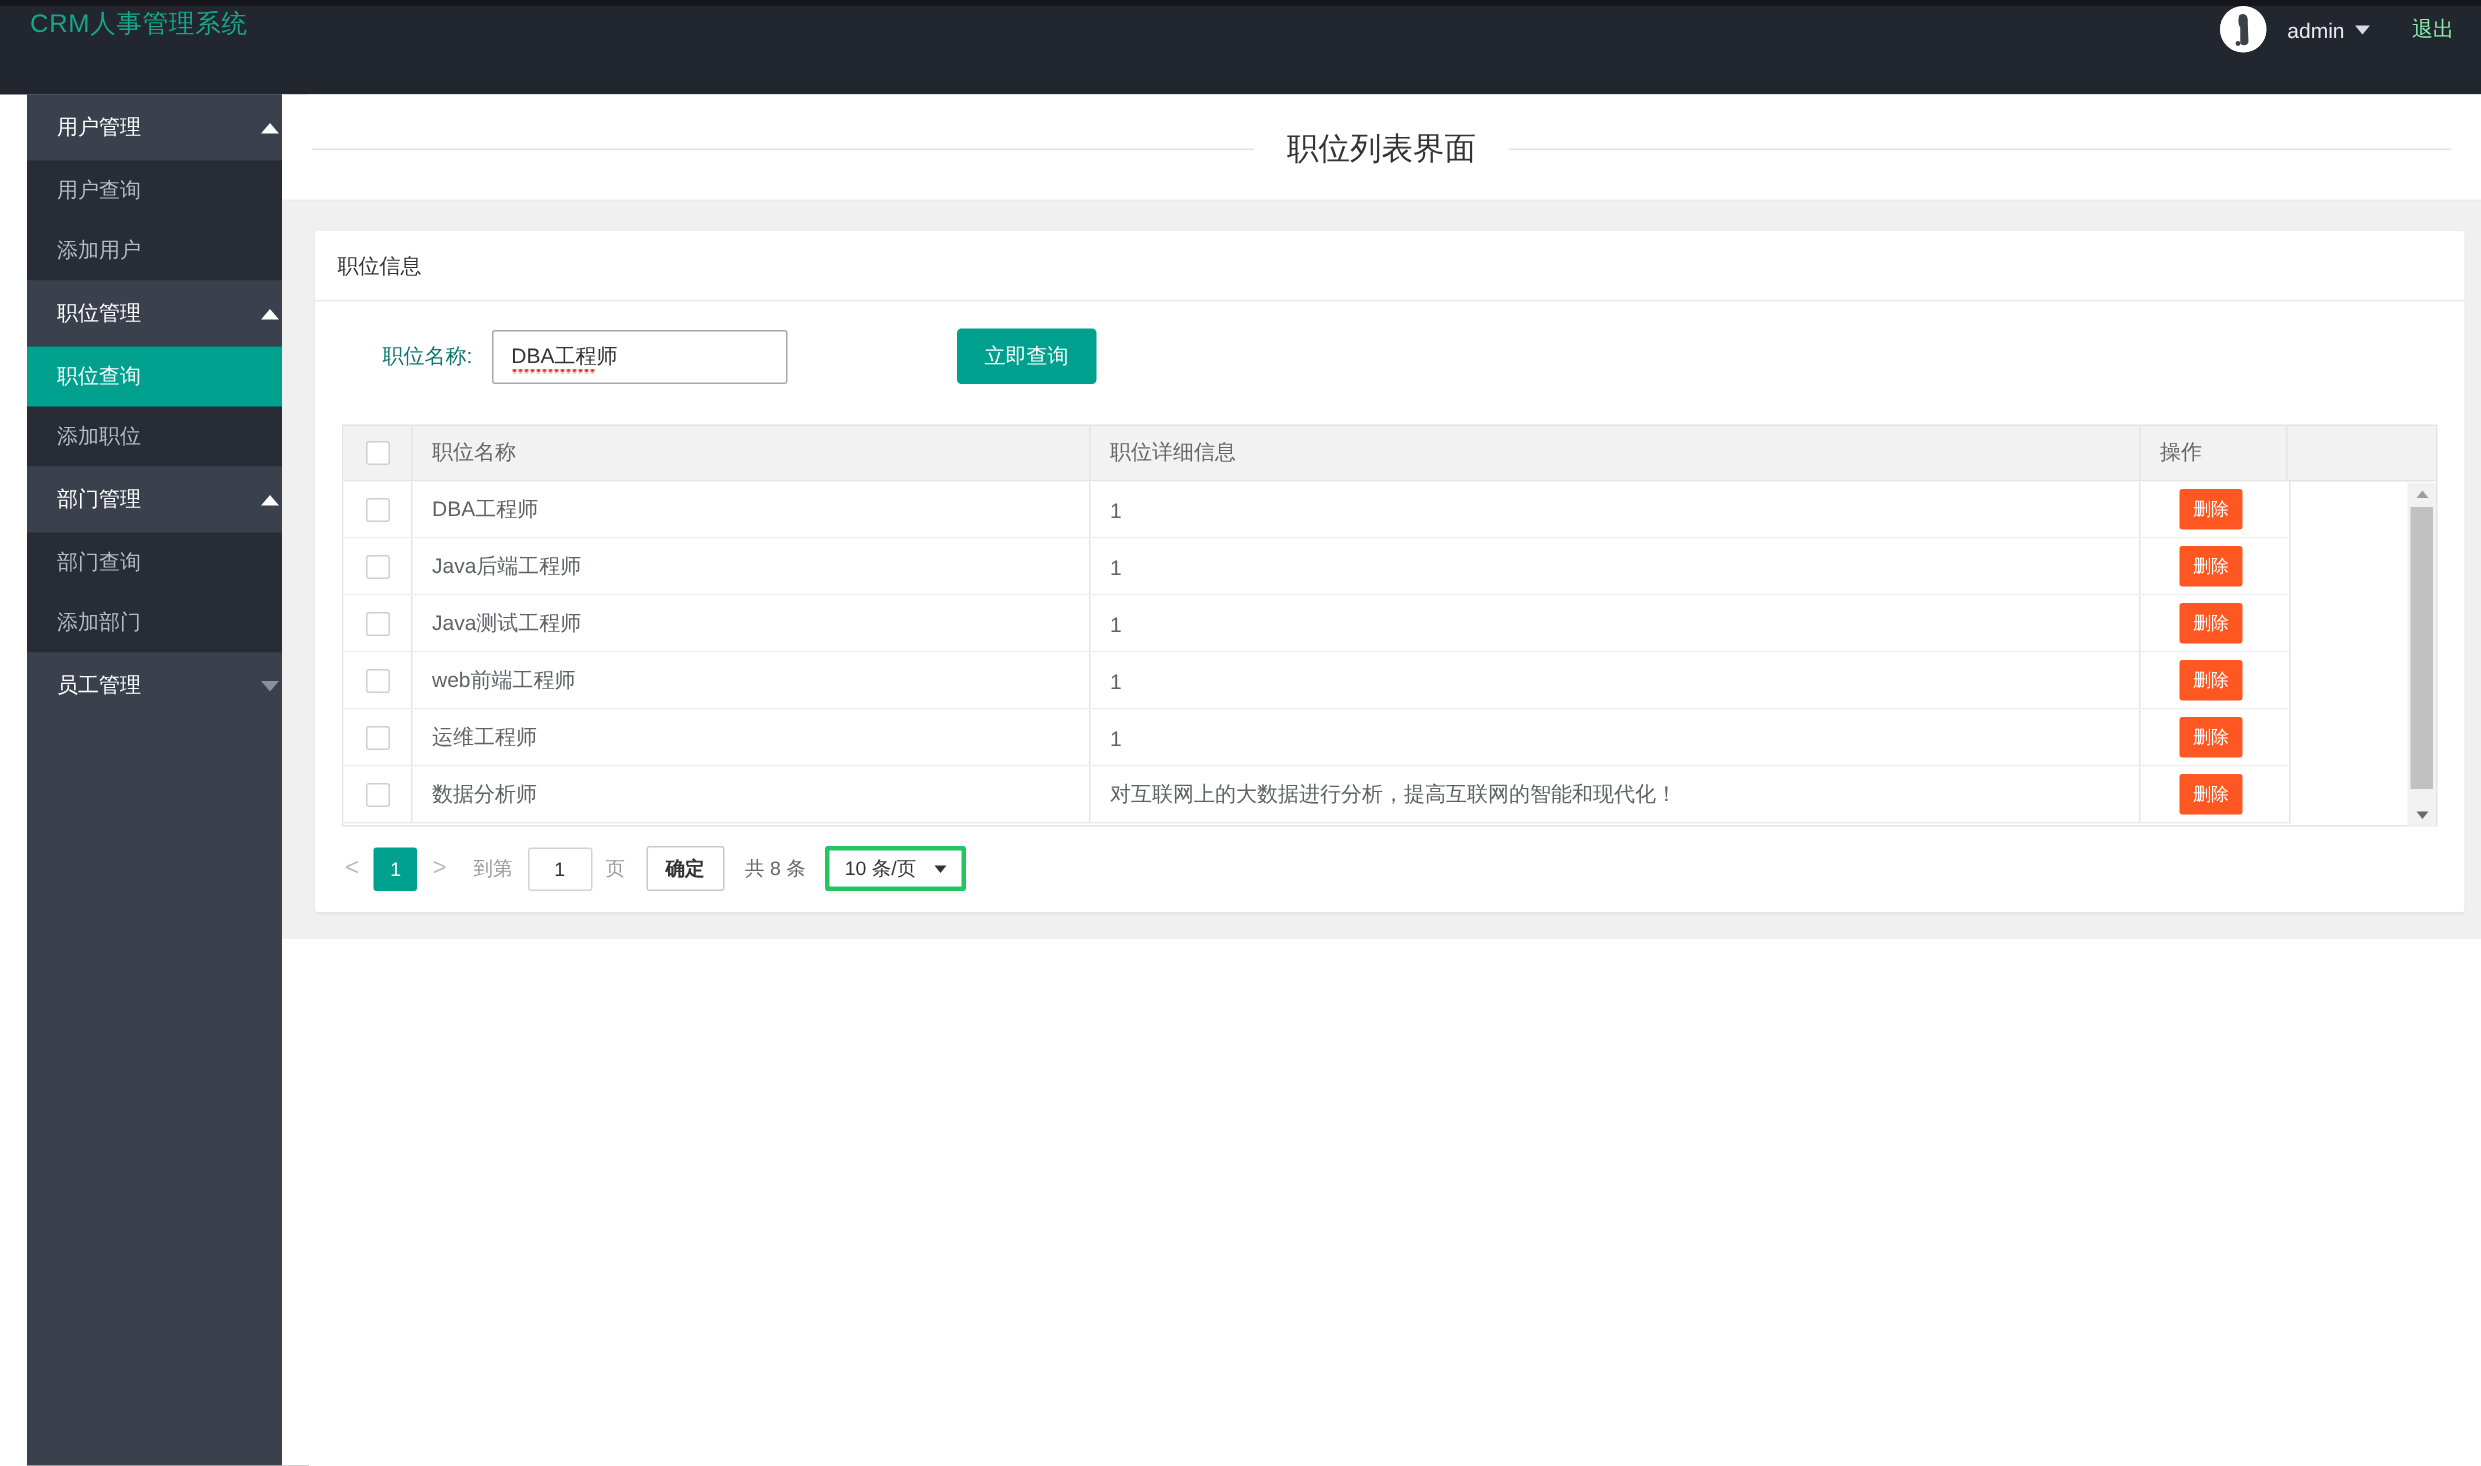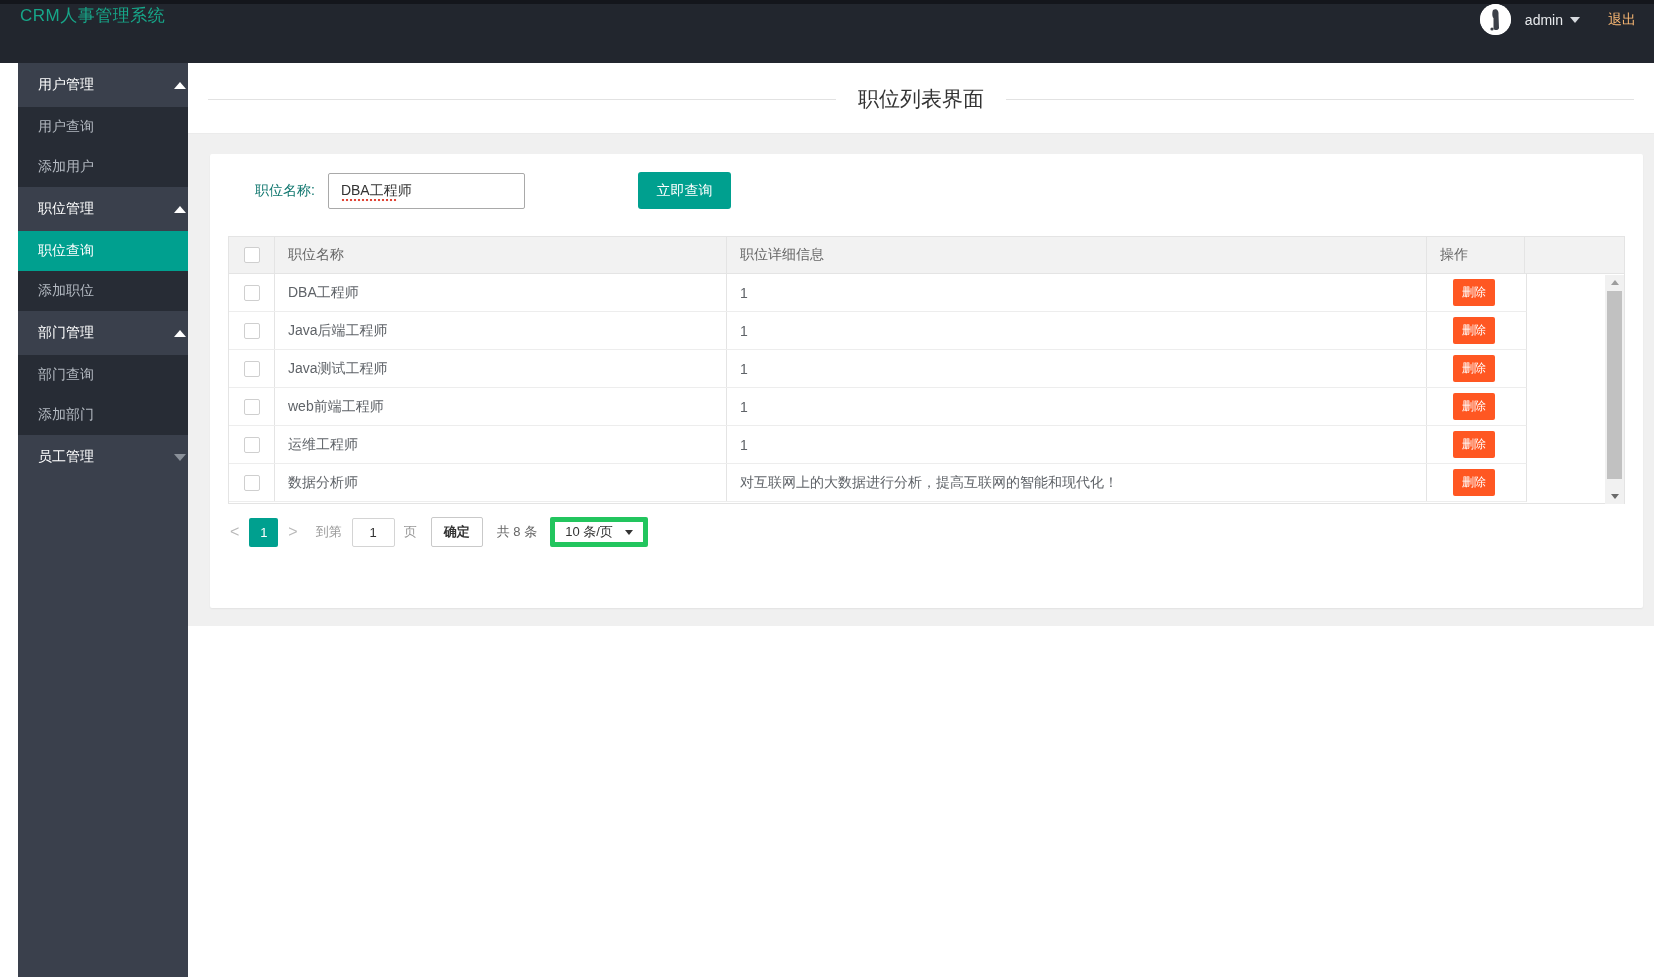--- a/index.html
+++ b/index.html
@@ -12,21 +12,21 @@
     padding:0 18px 0 20px; }
   .brand { color:#17a689; font-size:17px; letter-spacing:.5px; }
   .topbar-right { margin-left:auto; display:flex; align-items:center; gap:14px; }
   .avatar { width:31px; height:31px; border-radius:50%; background:#fff;
     display:flex; align-items:center; justify-content:center; overflow:hidden; }
   .avatar svg { display:block; }
   .admin-wrap { display:flex; align-items:center; gap:7px; color:#e8eaed;
     font-size:14px; cursor:pointer; }
   .caret-down { width:0; height:0; border-left:5px solid transparent;
     border-right:5px solid transparent; border-top:6px solid #d7dadf; }
-  .logout { color:#fdba74; font-size:14px; margin-left:14px; cursor:pointer; }
+  .logout { color:#86efac; font-size:14px; margin-left:14px; cursor:pointer; }
 
   
   .sidebar { position:absolute; left:0; top:63px; bottom:0; width:188px;
     background:#3a404c;margin-left:18px; }
   .nav-group-header { height:44px; display:flex; align-items:center;
     padding:0 20px; color:#ffffff; font-size:14px; cursor:pointer;
     justify-content:space-between; background:#3a404c; }
   .nav-sub { background:#272c35; }
   .nav-item { height:40px; display:flex; align-items:center; padding:0 20px;
     color:#b4bac2; font-size:14px; cursor:pointer; }
@@ -109,21 +109,21 @@
     margin:0 4px; cursor:pointer; }
   .goto-label { margin-left:12px; }
   .goto-input { width:43px; height:29px; margin-left:10px; border:1px solid #d4d4d4;
     border-radius:2px; text-align:center; font-size:13px; color:#333;
     font-family:"Liberation Sans","DejaVu Sans",sans-serif; }
   .page-word { margin-left:9px; }
   .confirm-btn { margin-left:14px; height:30px; padding:0 12px; background:#fff;
     border:1px solid #c9c9c9; border-radius:2px; font-size:13px; font-weight:bold;
     color:#333; cursor:pointer; font-family:"Liberation Sans","DejaVu Sans",sans-serif; }
   .total-text { margin-left:14px; color:#666; }
-  .size-select { margin-left:13px; height:30px; border:5px solid #22c55e;
+  .size-select { margin-left:13px; height:30px; border:3px solid #22c55e;
     border-radius:2px; background:#fff; display:flex; align-items:center;
     padding:0 10px; gap:12px; color:#333; cursor:pointer; }
   .size-select .caret { width:0; height:0; border-left:4px solid transparent;
     border-right:4px solid transparent; border-top:5px solid #333; }
 </style>
 </head>
 <body>
 
 <div class="topstrip"></div>
 <div class="topbar">
@@ -179,20 +179,21 @@
 </div>
 
 <div class="main">
   <div class="title-band">
     <div class="rule"></div>
     <div class="page-title">职位列表界面</div>
   </div>
 
   <div class="content">
     <div class="card">
+      <div class="card-header">职位信息</div>
 
       <div class="form-row">
         <span class="form-label">职位名称:</span>
         <span class="input-wrap">
           <input class="text-input" type="text" value="DBA工程师" style="">
         </span>
         <button class="query-btn">立即查询</button>
       </div>
 
       <div class="table-wrap">

